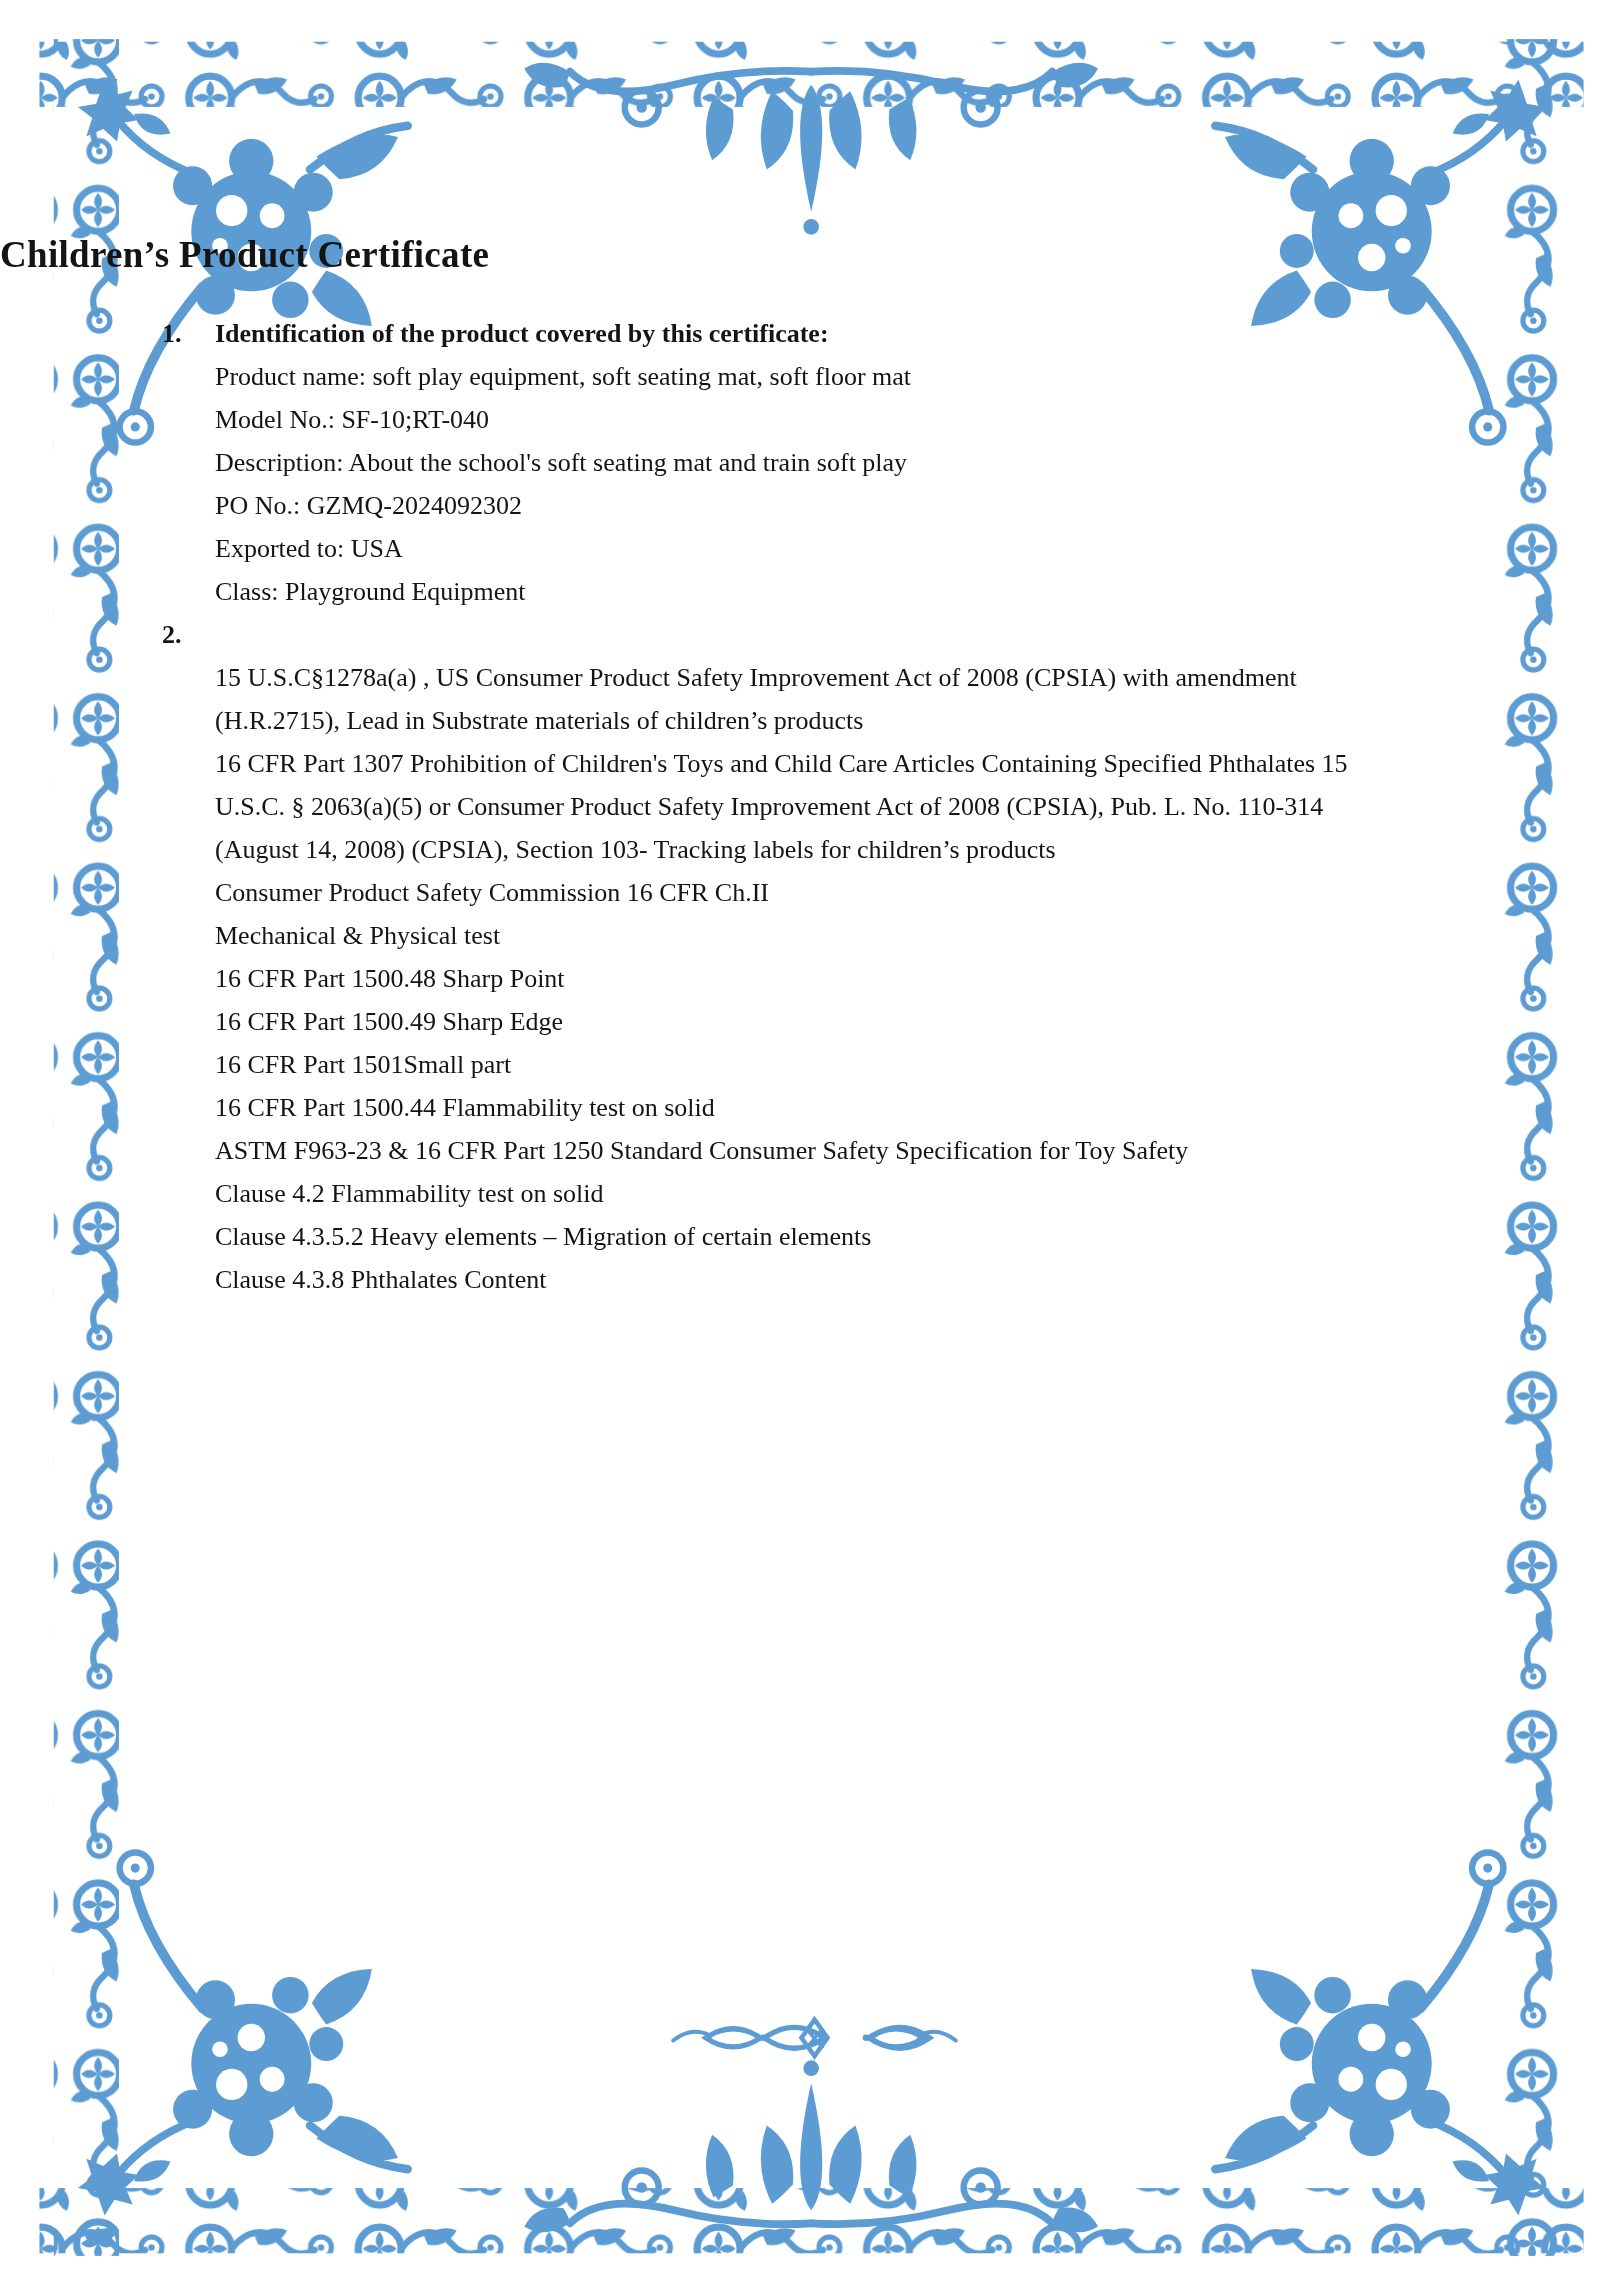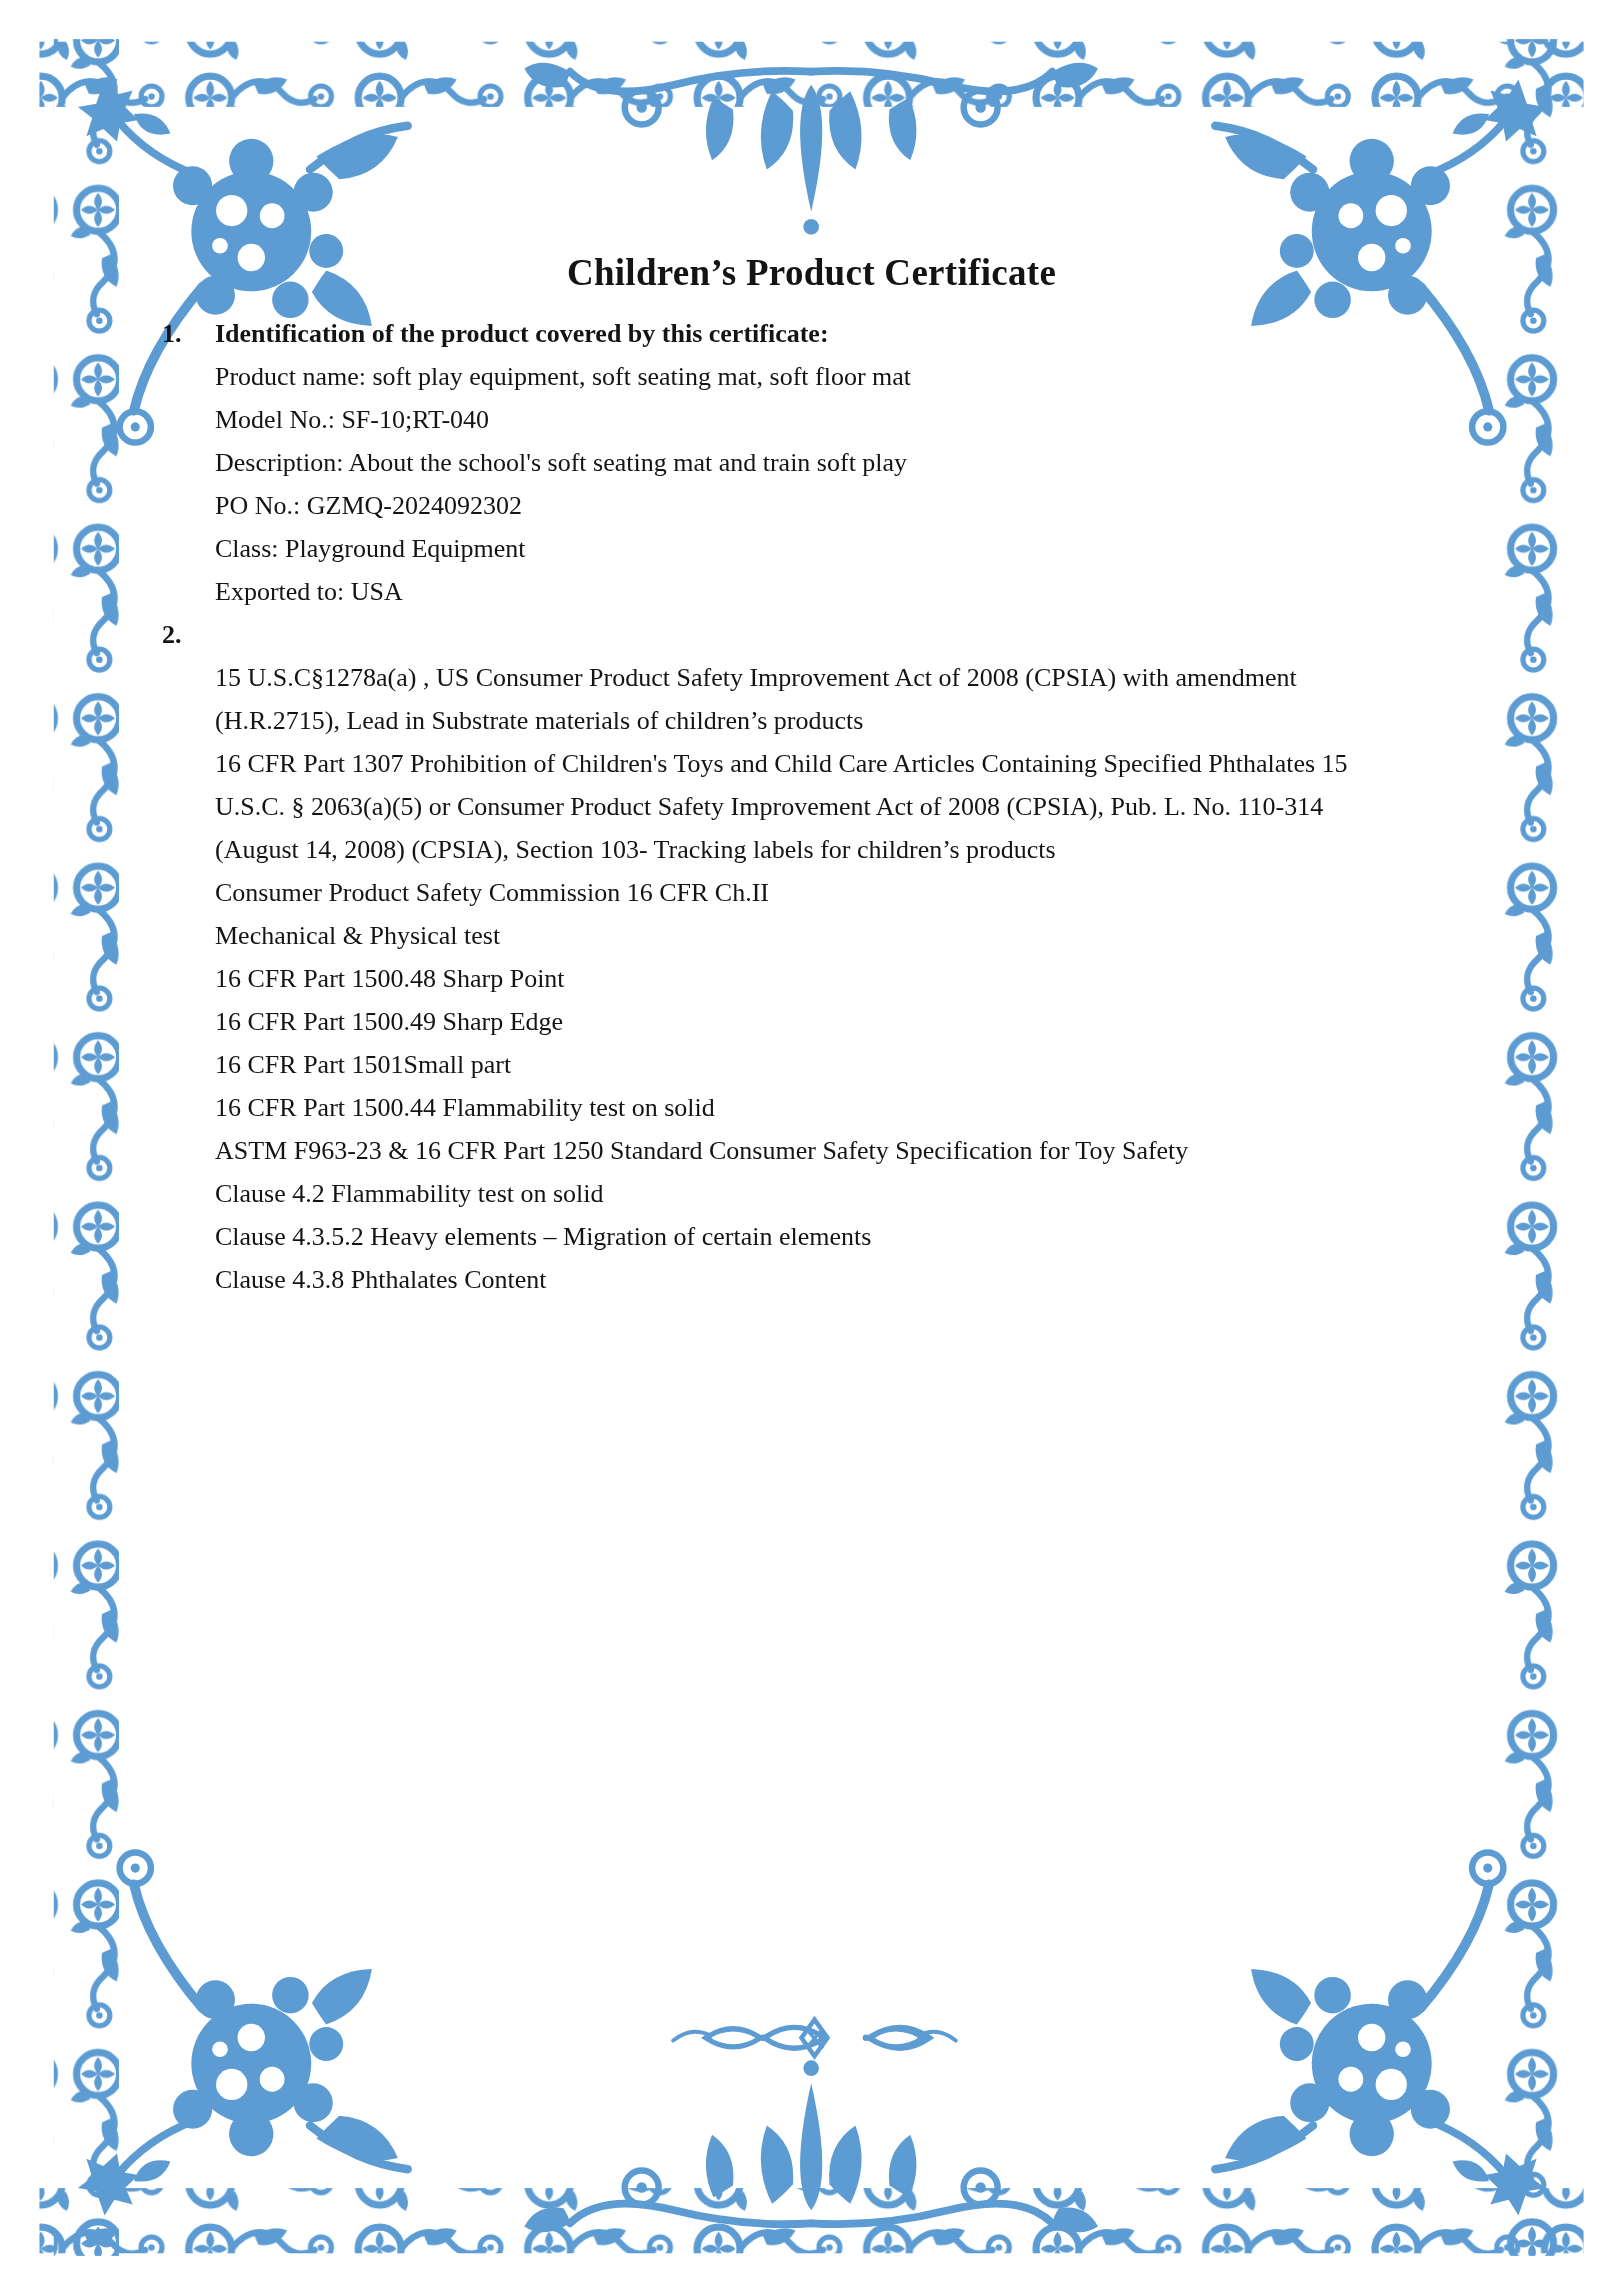--- a/index.html
+++ b/index.html
@@ -10,22 +10,22 @@
     font-family:"Liberation Serif","DejaVu Serif",serif;
     color:#141414;
     overflow:hidden;
   }
   .ornament { color:var(--accent,#5d9cd3); }
   svg.border-svg {
     position:absolute; left:0; top:0; width:1623px; height:2295px;
     display:block;
   }
   .title {
-    position:absolute; left:0; top:251px; width:100%;
-    margin:0; text-align:center;
+    position:absolute; left:0; top:233px; width:100%;
+    margin:0; text-align:left;
     font-size:37px; font-weight:bold; letter-spacing:0.3px;
   }
   .content {
     position:absolute; left:162px; top:312px; width:1278px;
   }
   .row {
     display:flex; align-items:baseline;
     height:43px; line-height:43px;
     font-size:26px; white-space:nowrap;
   }
@@ -122,22 +122,22 @@
 
   <div class="content">
     <div class="row">
       <span class="num">1.</span>
       <span class="htext">Identification of the product covered by this certificate:</span>
     </div>
     <div class="row line">Product name: soft play equipment, soft seating mat, soft floor mat</div>
     <div class="row line">Model No.: SF-10;RT-040</div>
     <div class="row line">Description: About the school's soft seating mat and train soft play</div>
     <div class="row line">PO No.: GZMQ-2024092302</div>
+    <div class="row line">Exported to: USA</div>
     <div class="row line">Class: Playground Equipment</div>
-    <div class="row line">Exported to: USA</div>
 
     <div class="row">
       <span class="num">2.</span>
     </div>
     <div class="row line">15 U.S.C§1278a(a) , US Consumer Product Safety Improvement Act of 2008 (CPSIA) with amendment</div>
     <div class="row line">(H.R.2715), Lead in Substrate materials of children’s products</div>
     <div class="row line">16 CFR Part 1307 Prohibition of Children's Toys and Child Care Articles Containing Specified Phthalates 15</div>
     <div class="row line">U.S.C. § 2063(a)(5) or Consumer Product Safety Improvement Act of 2008 (CPSIA), Pub. L. No. 110-314</div>
     <div class="row line">(August 14, 2008) (CPSIA), Section 103- Tracking labels for children’s products</div>
     <div class="row line">Consumer Product Safety Commission 16 CFR Ch.II</div>

